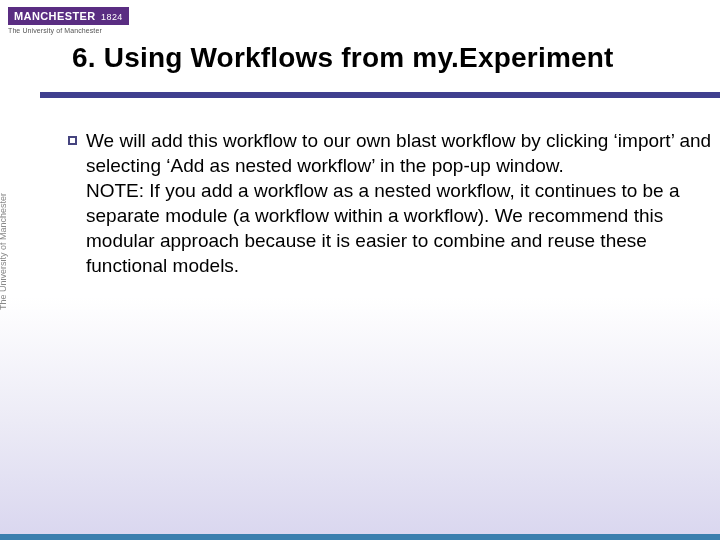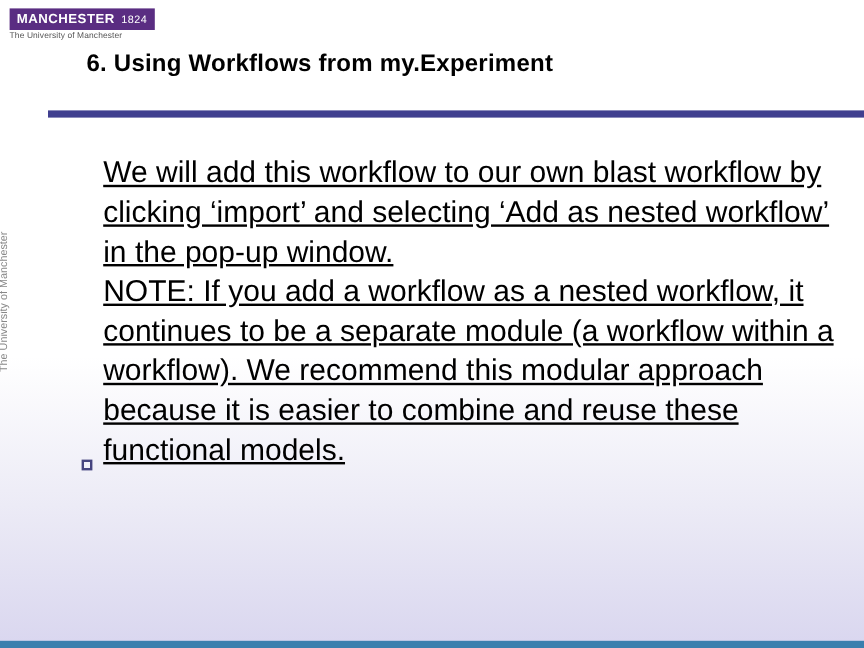--- a/index.html
+++ b/index.html
@@ -55,47 +55,46 @@
     top: 260px;
     width: 260px;
     font-size: 9px;
     color: #888;
     white-space: nowrap;
   }
   .title {
     position: absolute;
     top: 42px;
     left: 72px;
-    font-size: 20px;
+    font-size: 28px;
     font-weight: bold;
     color: #000;
     letter-spacing: 0.2px;
   }
   .title-underline {
     position: absolute;
     top: 92px;
     left: 40px;
     right: 22px;
     height: 6px;
     background: #403f8f;
   }
   .content {
     position: absolute;
     top: 128px;
     left: 58px;
     right: 40px;
   }
   .bullet-item {
     display: flex;
-    align-items: flex-end;
+    align-items: flex-start;
     margin-bottom: 2px;
-    font-size: 25px;
+    font-size: 19px;
     line-height: 1.32;
     color: #000;
-    text-decoration: underline;
   }
   .bullet-marker {
     flex: 0 0 28px;
     display: flex;
     justify-content: center;
     padding-top: 8px;
   }
   .bullet-square {
     width: 9px;
     height: 9px;

